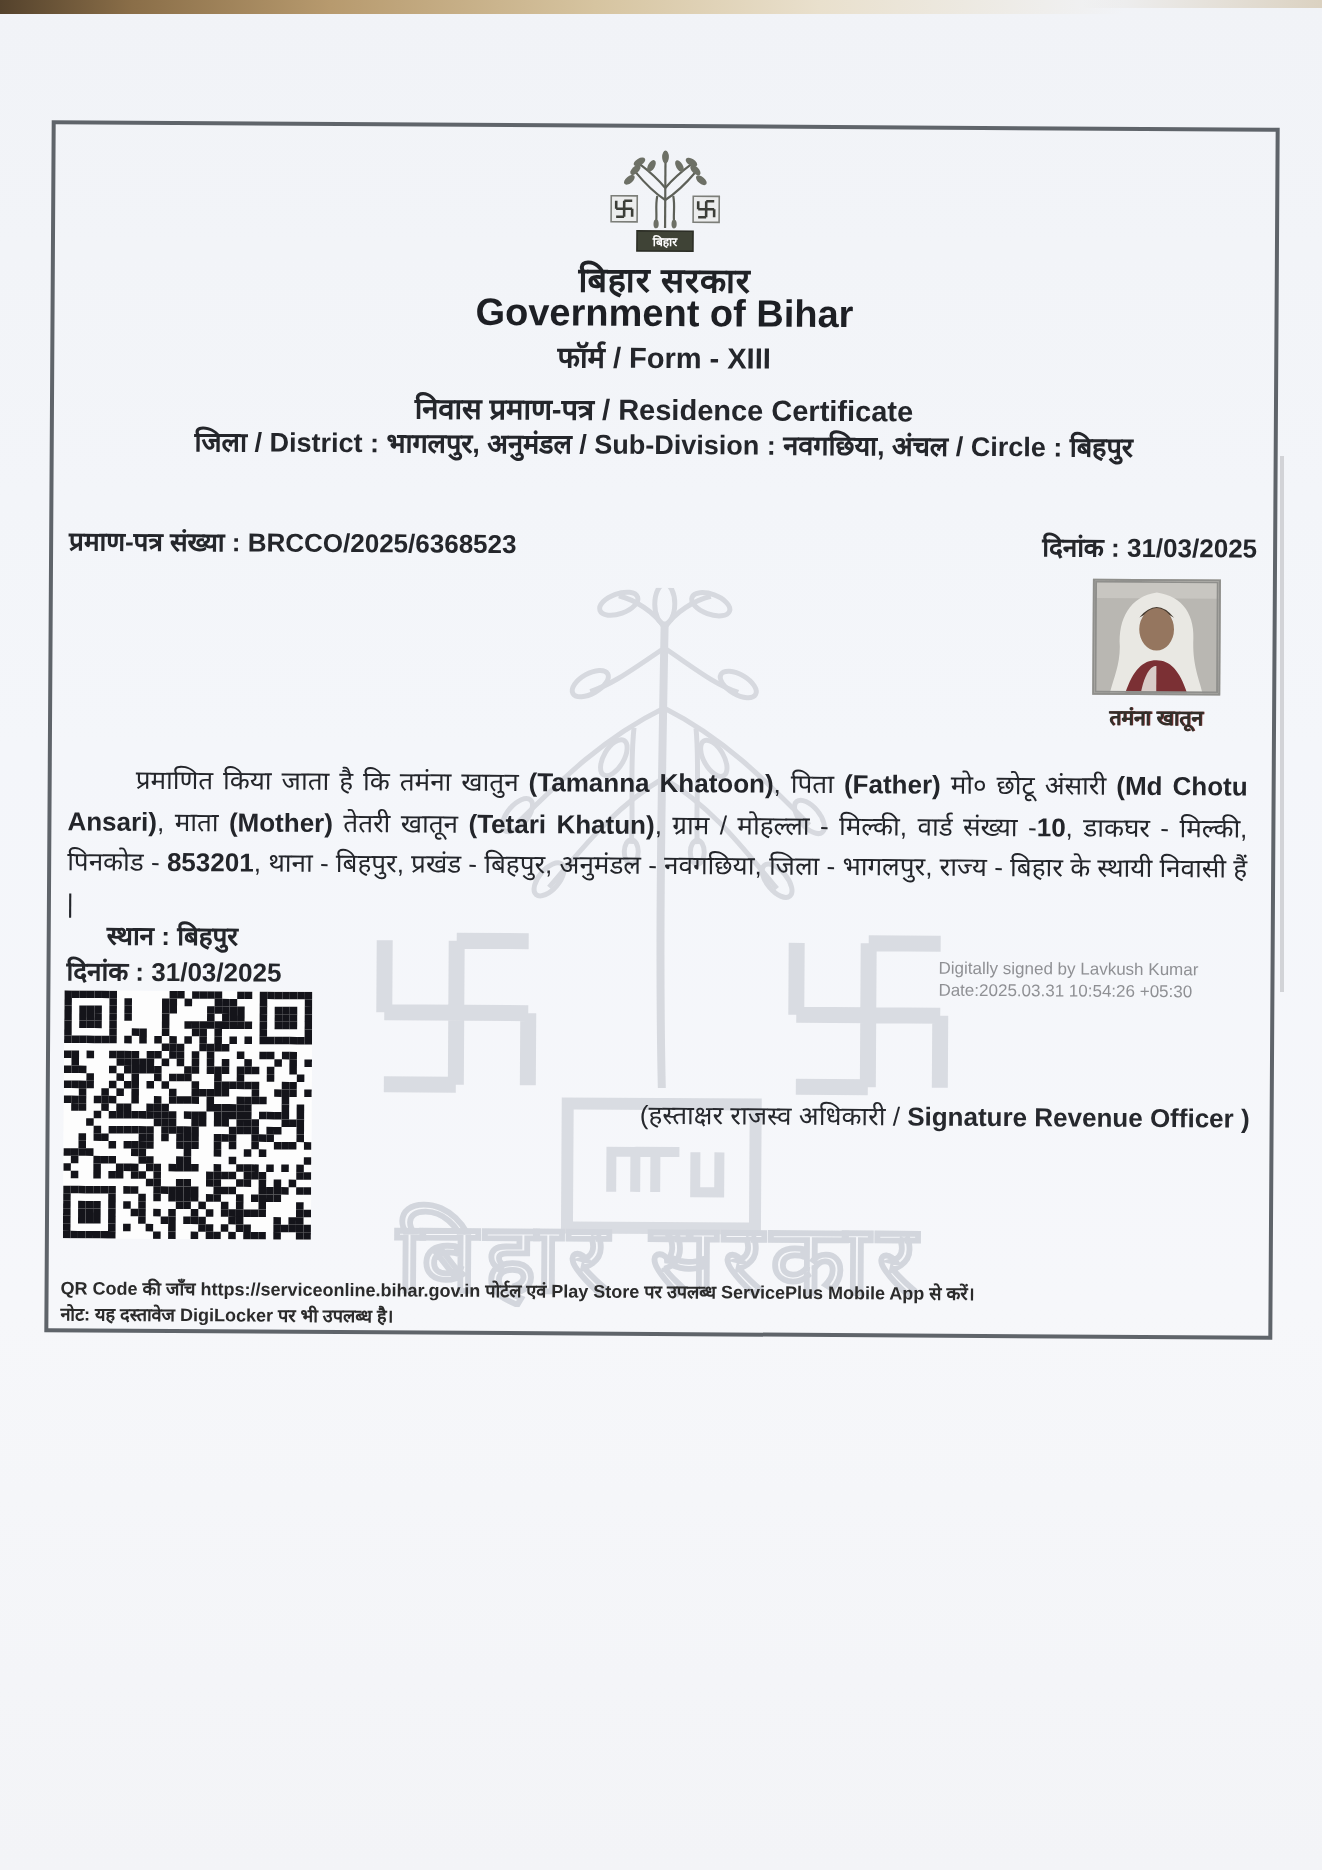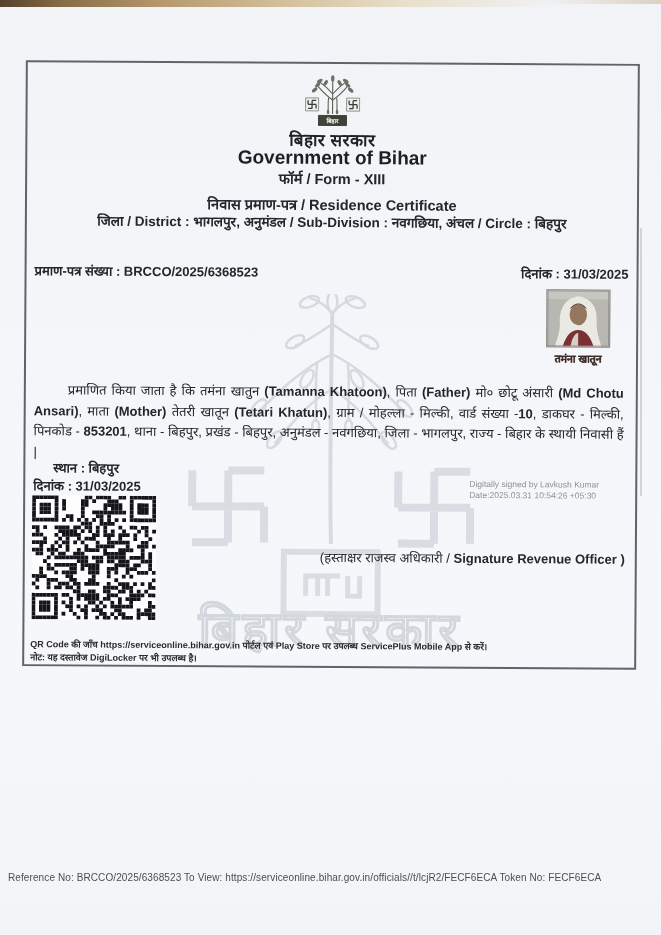--- a/index.html
+++ b/index.html
@@ -710,14 +710,13 @@
     </div>
 
     <div class="abs sign-line">
       <span class="hi">(हस्ताक्षर राजस्व अधिकारी / </span><span class="en">Signature Revenue Officer )</span>
     </div>
 
     <div class="abs qr-note1">QR Code की जाँच https://serviceonline.bihar.gov.in पोर्टल एवं Play Store पर उपलब्ध ServicePlus Mobile App से करें।</div>
     <div class="abs qr-note2">नोट: यह दस्तावेज DigiLocker पर भी उपलब्ध है।</div>
   </div>
 
-  <div class="footer-ref">Reference No: BRCCO/2025/6368523 To View: https://serviceonline.bihar.gov.in/officials//t/lcjR2/FECF6ECA Token No: FECF6ECA</div>
 </div>
 
 </body></html>

